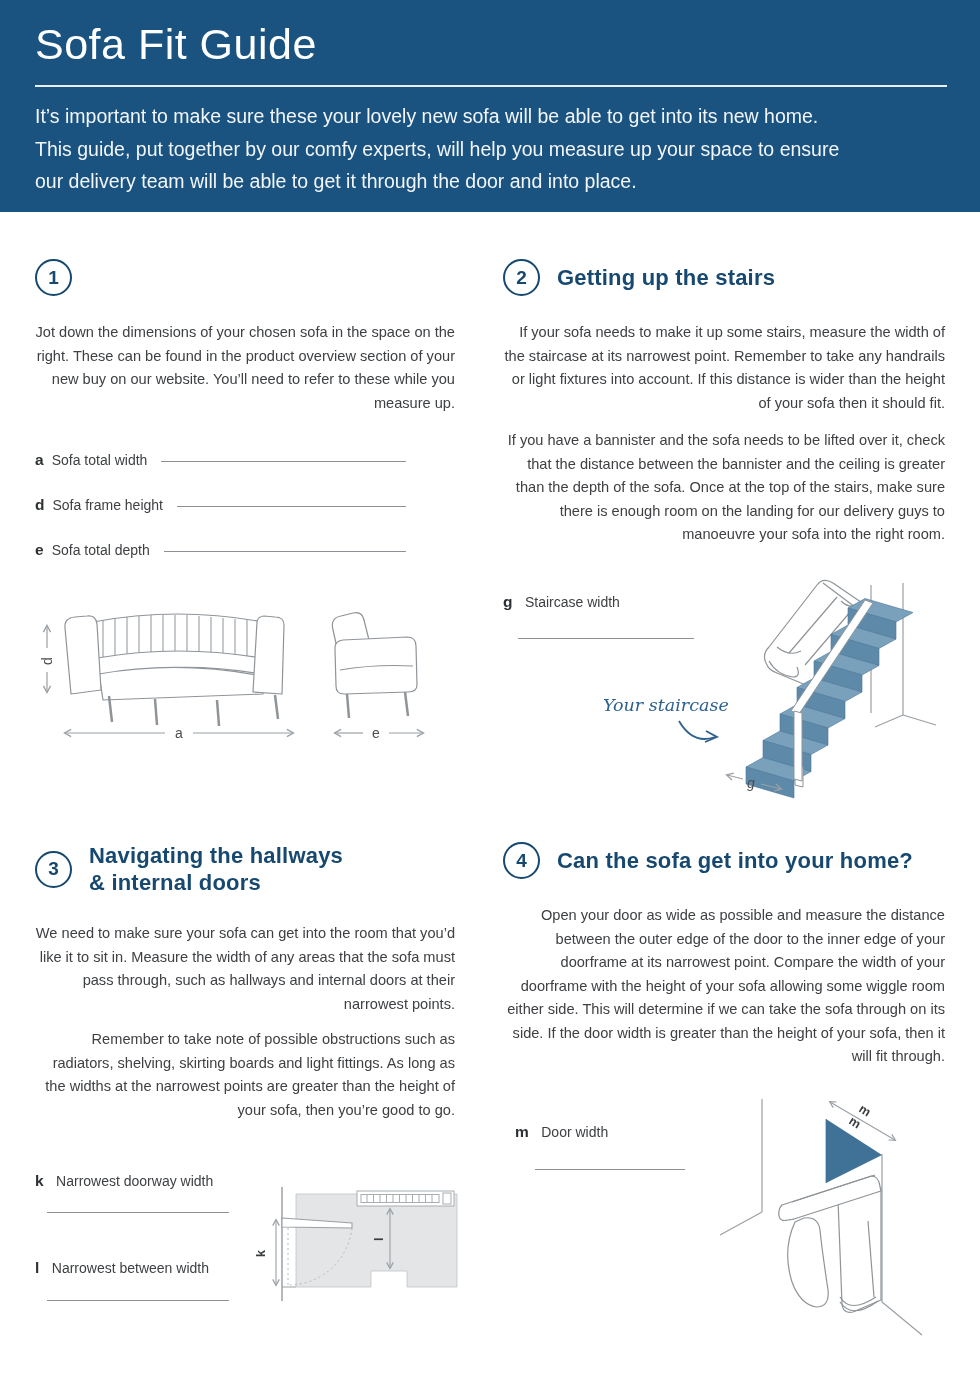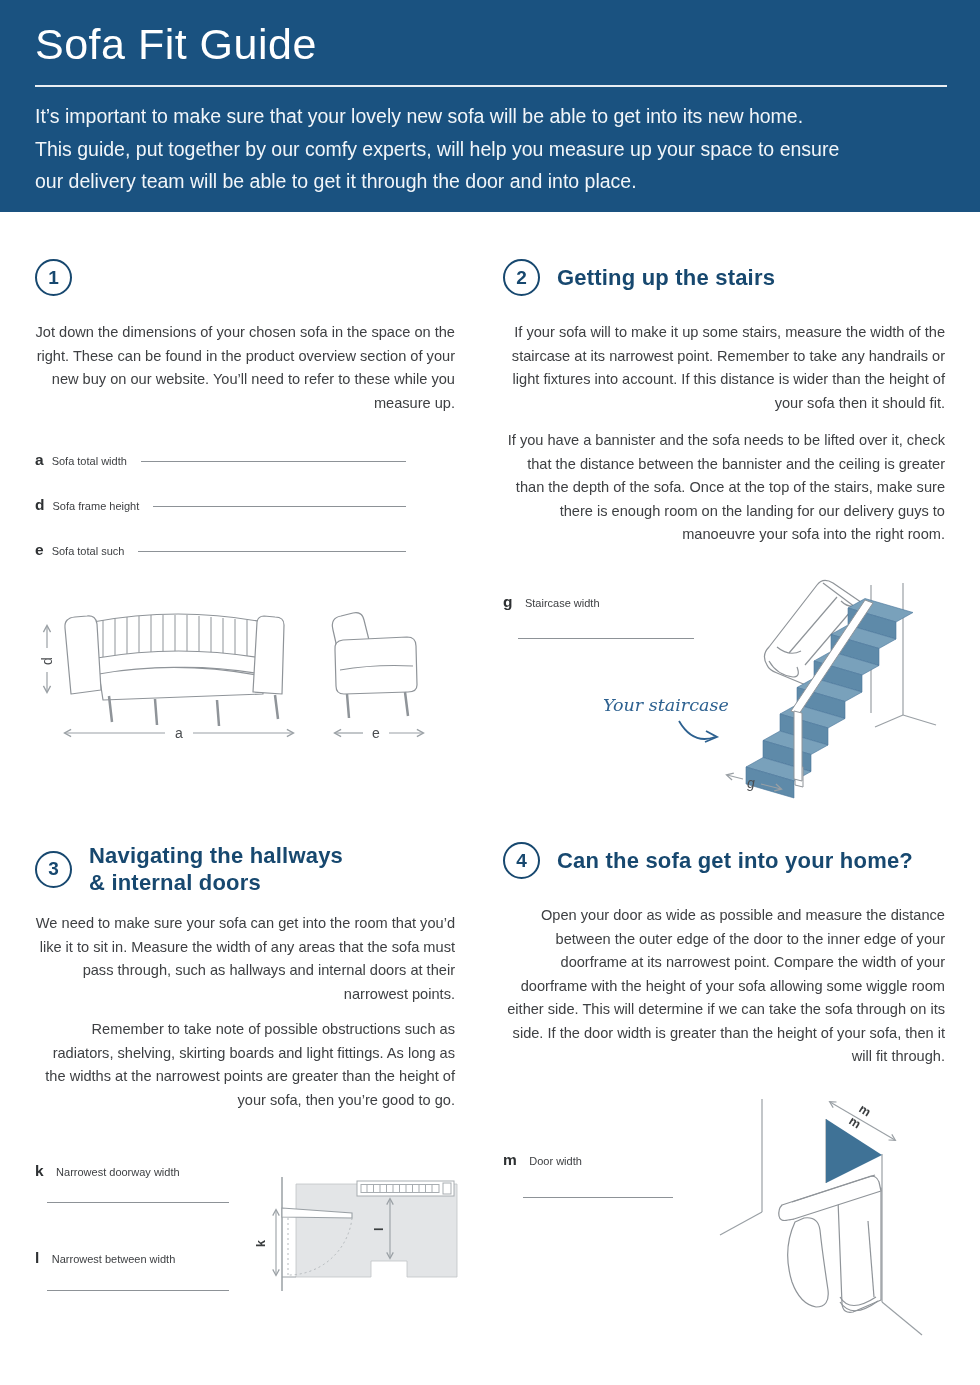--- a/index.html
+++ b/index.html
@@ -23,67 +23,67 @@
 
   .sec-head{display:flex;align-items:center;gap:17px;margin-top:6px;}
   .num{flex:0 0 auto;width:33px;height:33px;border:2.5px solid #17486f;border-radius:50%;
        display:flex;align-items:center;justify-content:center;
        font-size:19px;font-weight:700;color:#17486f;}
   .sec-title{margin:0;font-size:22px;font-weight:700;color:#17486f;line-height:27px;
              white-space:pre-line;letter-spacing:0.2px;}
 
   .bp{font-size:14.6px;line-height:23.5px;color:#3e4043;margin:25px 0 0 0;text-align:right;}
   .bp.second{margin-top:14px;}
-  .sec3 .bp{margin-top:16px;}
+  .sec3 .bp{margin-top:26px;}
   .sec3 .bp.second{margin-top:12px;}
 
   
   .fields-inline{margin-top:36px;width:371px;}
   .fi{display:flex;align-items:baseline;margin-bottom:27px;}
   .fk{font-weight:700;font-size:15.5px;color:#2e3133;margin-right:8px;}
-  .flb{font-size:11px;color:#3e4043;}
+  .flb{font-size:14px;color:#3e4043;}
   .bl{flex:1;margin-left:14px;border-bottom:1.3px solid #8d9297;transform:translateY(-3px);}
 
   
   .bl2{border-bottom:1.3px solid #8d9297;height:0;}
 
   .illus-wrap{position:relative;}
   .sec2 .illus-wrap{height:268px;margin-top:10px;}
   .sec2 .fs{position:absolute;left:0;top:36px;width:200px;}
   .sec2 .bl2{width:176px;margin-left:15px;margin-top:27px;}
   .stair-svg{position:absolute;left:88px;top:12px;}
 
   .sec3 .fields-wrap{position:relative;height:200px;}
   .k-row{position:absolute;left:0;top:50px;}
   .k-line{position:absolute;left:12px;top:90px;width:182px;}
   .l-row{position:absolute;left:0;top:137px;}
   .l-line{position:absolute;left:12px;top:178px;width:182px;}
   .plan-svg{position:absolute;right:-6px;top:53px;}
 
   .sec4 .illus-wrap{height:300px;margin-top:14px;}
-  .sec4 .fs{position:absolute;left:0;top:40px;width:200px;margin-top:28px;}
+  .sec4 .fs{position:absolute;left:12px;top:40px;width:200px;}
   .sec4 .bl2{width:150px;margin-left:20px;margin-top:28px;}
   .door-svg{position:absolute;right:8px;top:2px;}
 
   .sofa-svg{display:block;margin-top:24px;}
 
   svg text{font-family:"Liberation Sans", sans-serif;}
   .dim-txt{font-size:14px;fill:#4a4d50;}
   .dim-txt-b{font-size:12.5px;font-weight:700;fill:#3b3e40;}
   .hand-txt{font-family:"DejaVu Serif", serif;font-style:italic;font-size:17.5px;fill:#2d6190;}
 </style>
 </head>
 <body>
 
 <div class="page">
 
   <header class="hero">
     <h1>Sofa Fit Guide</h1>
     <div class="hero-rule"></div>
-    <p class="hero-intro">It’s important to make sure that your lovely new sofa will be able to get into its new home.
+    <p class="hero-intro">It’s important to make sure these your lovely new sofa will be able to get into its new home.
 This guide, put together by our comfy experts, will help you measure up your space to ensure
 our delivery team will be able to get it through the door and into place.</p>
   </header>
 
   <section class="sec sec1">
     <div class="sec-head">
       <div class="num">1</div>
     </div>
     <p class="bp">Jot down the dimensions of your chosen sofa in the space on the right. These can be found in the product overview section of your new buy on our website. You’ll need to refer to these while you measure up.</p>
 
@@ -93,21 +93,21 @@
         <span class="flb">Sofa total width</span>
         <span class="bl"></span>
       </div>
       <div class="fi">
         <span class="fk">d</span>
         <span class="flb">Sofa frame height</span>
         <span class="bl"></span>
       </div>
       <div class="fi">
         <span class="fk">e</span>
-        <span class="flb">Sofa total such</span>
+        <span class="flb">Sofa total depth</span>
         <span class="bl"></span>
       </div>
     </div>
 
     <svg class="sofa-svg" width="420" height="160" viewBox="0 0 420 160">
       <defs>
         <marker id="arw" viewBox="0 0 10 10" refX="7.5" refY="5" markerWidth="8.5" markerHeight="8.5" orient="auto-start-reverse">
           <path d="M1.5,1.5 L8,5 L1.5,8.5" fill="none" stroke="#9aa0a5" stroke-width="1.3"></path>
         </marker>
       </defs>
@@ -146,21 +146,21 @@
       </g>
       <text class="dim-txt" x="337" y="152">e</text>
     </svg>
   </section>
 
   <section class="sec sec2">
     <div class="sec-head">
       <div class="num">2</div>
       <h2 class="sec-title">Getting up the stairs</h2>
     </div>
-    <p class="bp">If your sofa will to make it up some stairs, measure the width of the staircase at its narrowest point. Remember to take any handrails or light fixtures into account. If this distance is wider than the height of your sofa then it should fit.</p>
+    <p class="bp">If your sofa needs to make it up some stairs, measure the width of the staircase at its narrowest point. Remember to take any handrails or light fixtures into account. If this distance is wider than the height of your sofa then it should fit.</p>
     <p class="bp second">If you have a bannister and the sofa needs to be lifted over it, check that the distance between the bannister and the ceiling is greater than the depth of the sofa. Once at the top of the stairs, make sure there is enough room on the landing for our delivery guys to manoeuvre your sofa into the right room.</p>
 
     <div class="illus-wrap">
       <div class="fs">
         <span class="fk">g</span>
         <span class="flb">Staircase width</span>
         <div class="bl2"></div>
       </div>
 
       <svg class="stair-svg" width="352" height="250" viewBox="0 0 352 250">

